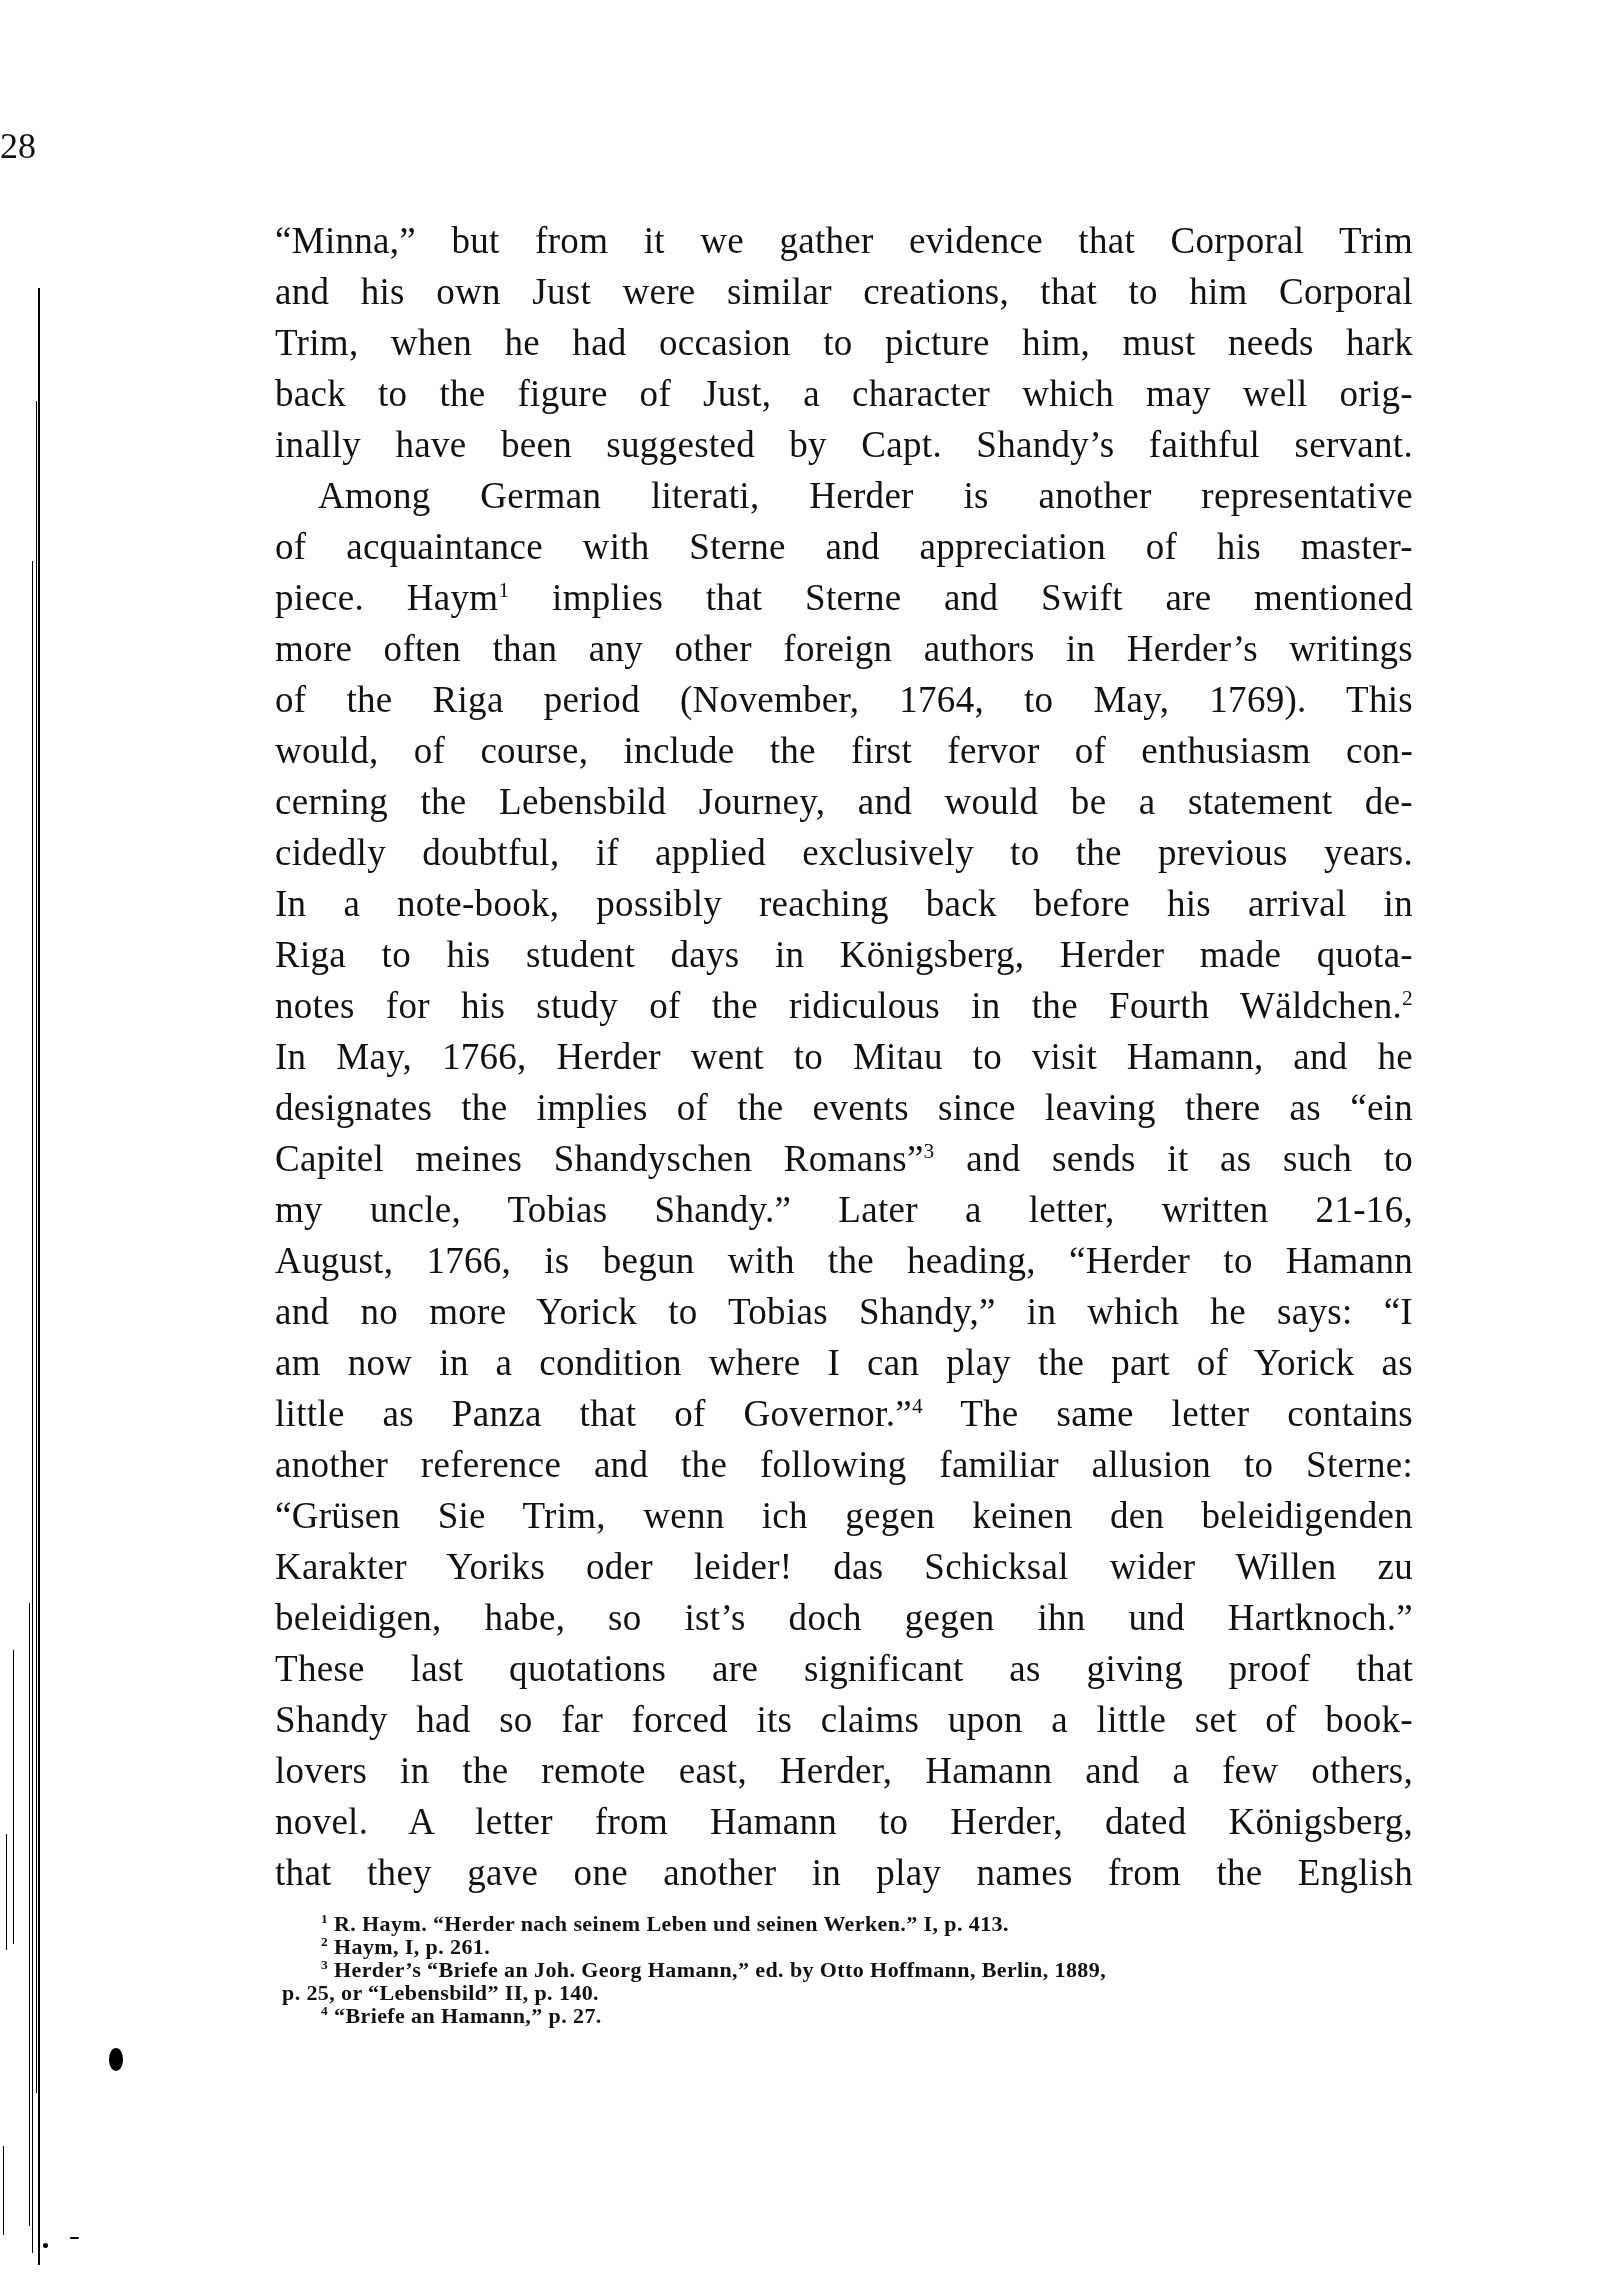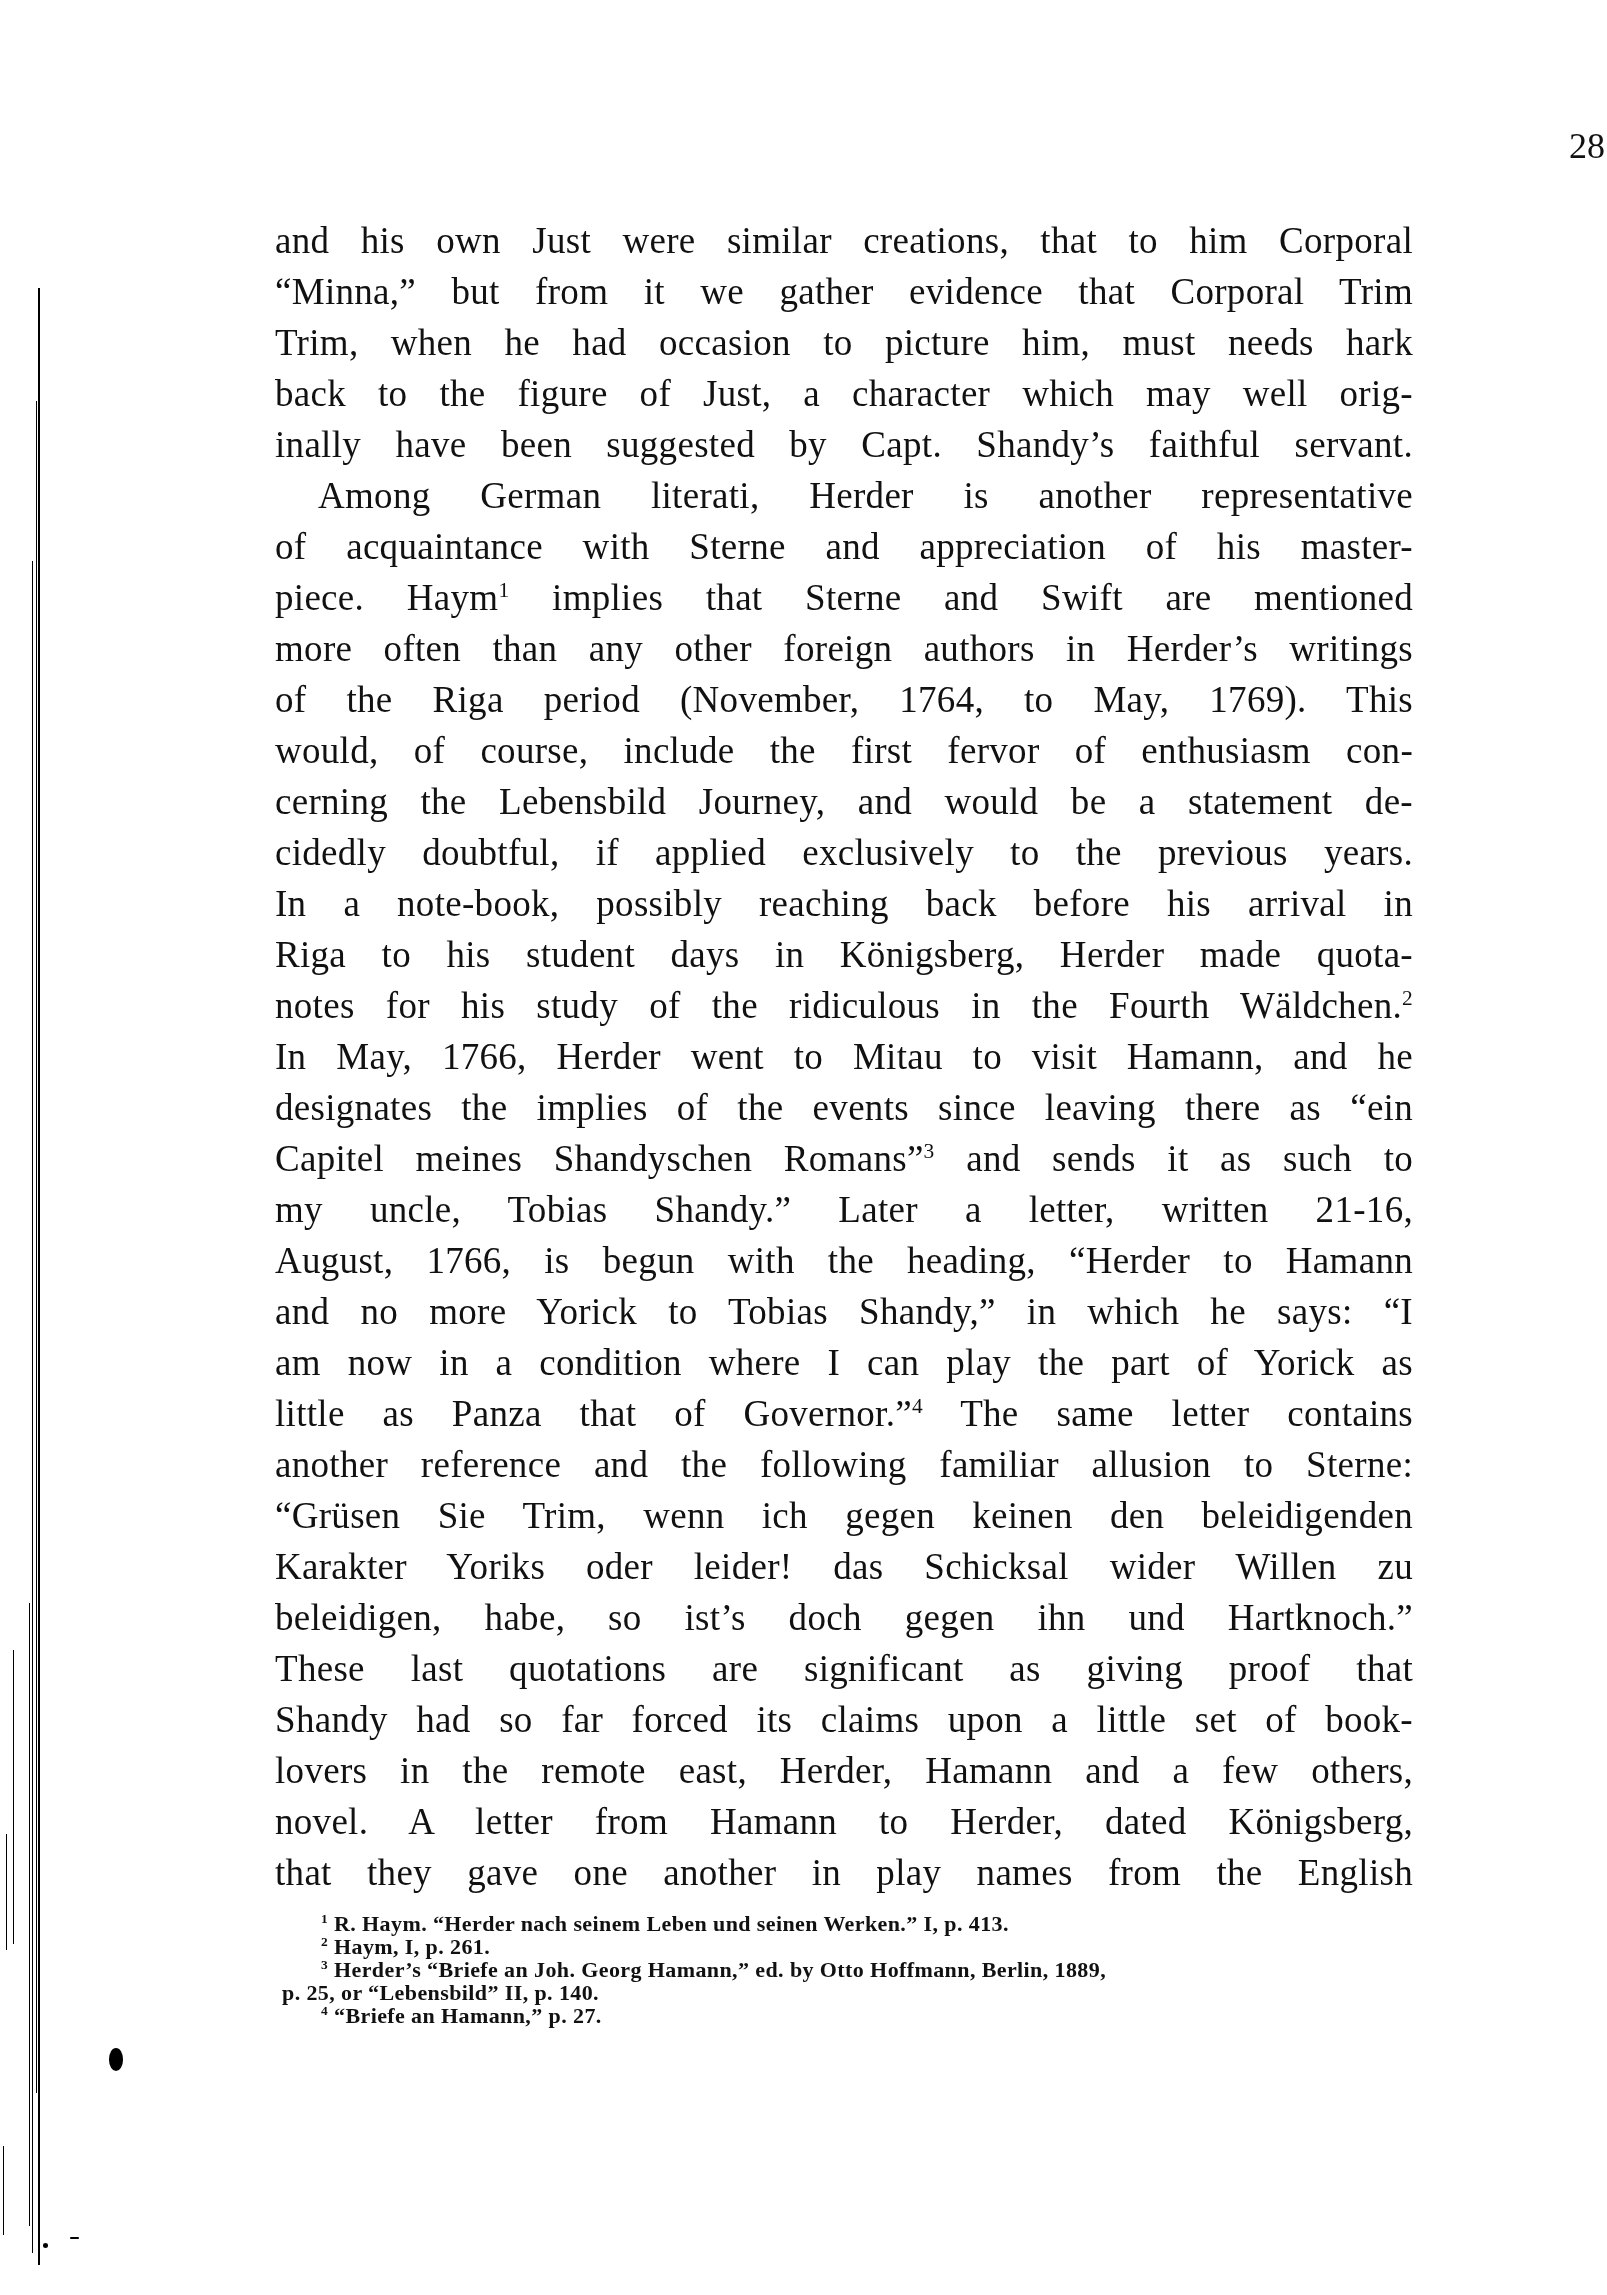--- a/index.html
+++ b/index.html
@@ -1,21 +1,21 @@
 <!DOCTYPE html>
 <html style="font-size:14.2px"><head>
 <meta charset="utf-8">
 <style>
   html, body { margin: 0; padding: 0; background: #ffffff; }
   body {
     width: 1607px; height: 2295px; position: relative; overflow: hidden;
     font-family: "Liberation Serif", "DejaVu Serif", serif; color: #111;
   }
   .page-number {
-    position: absolute; top: 125px; left: 0; width: 1605px; text-align: right;
+    position: absolute; top: 125px; left: 0; width: 1605px; text-align: left;
     font-size: 36px; line-height: 43px;
   }
   .body-text {
     position: absolute; left: 275px; top: 215px; width: 1138px;
   }
   .line {
     display: block; height: 51px; line-height: 51px; font-size: 37px;
     text-align: justify; text-align-last: justify; white-space: nowrap;
     letter-spacing: 0.3px;
   }
@@ -33,22 +33,22 @@
   .fn-line sup { font-size: 13.4px; vertical-align: 8px; }
   .scanline { position: absolute; background: #000; width: 1.8px; }
   .blot { position: absolute; background: #000; border-radius: 50%; }
 </style>
 </head>
 <body>
 
 <div class="page-number">28</div>
 
 <div class="body-text">
+  <span class="line">“Minna,” but from it we gather evidence that Corporal Trim</span>
   <span class="line">and his own Just were similar creations, that to him Corporal</span>
-  <span class="line">“Minna,” but from it we gather evidence that Corporal Trim</span>
   <span class="line">Trim, when he had occasion to picture him, must needs hark</span>
   <span class="line">back to the figure of Just, a character which may well orig-</span>
   <span class="line">inally have been suggested by Capt. Shandy’s faithful servant.</span>
   <span class="line indent">Among German literati, Herder is another representative</span>
   <span class="line">of acquaintance with Sterne and appreciation of his master-</span>
   <span class="line"><span>piece.  Haym</span><sup>1</sup><span> implies that Sterne and Swift are mentioned</span></span>
   <span class="line">more often than any other foreign authors in Herder’s writings</span>
   <span class="line">of the Riga period (November, 1764, to May, 1769).  This</span>
   <span class="line">would, of course, include the first fervor of enthusiasm con-</span>
   <span class="line">cerning the Lebensbild Journey, and would be a statement de-</span>

